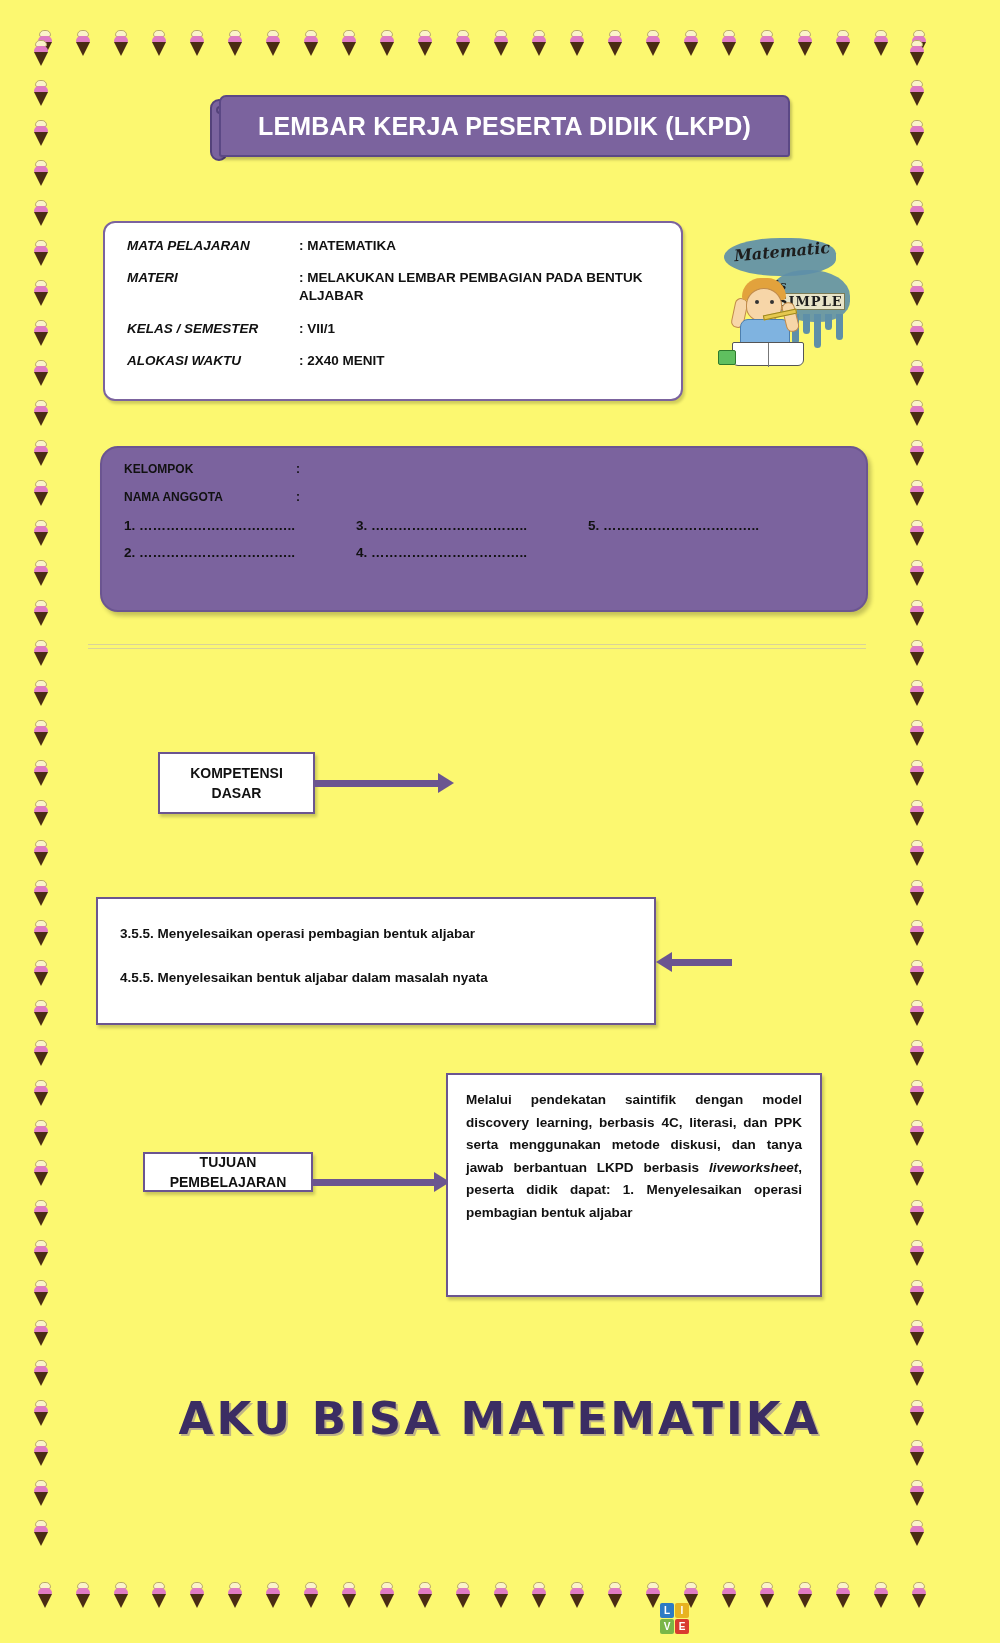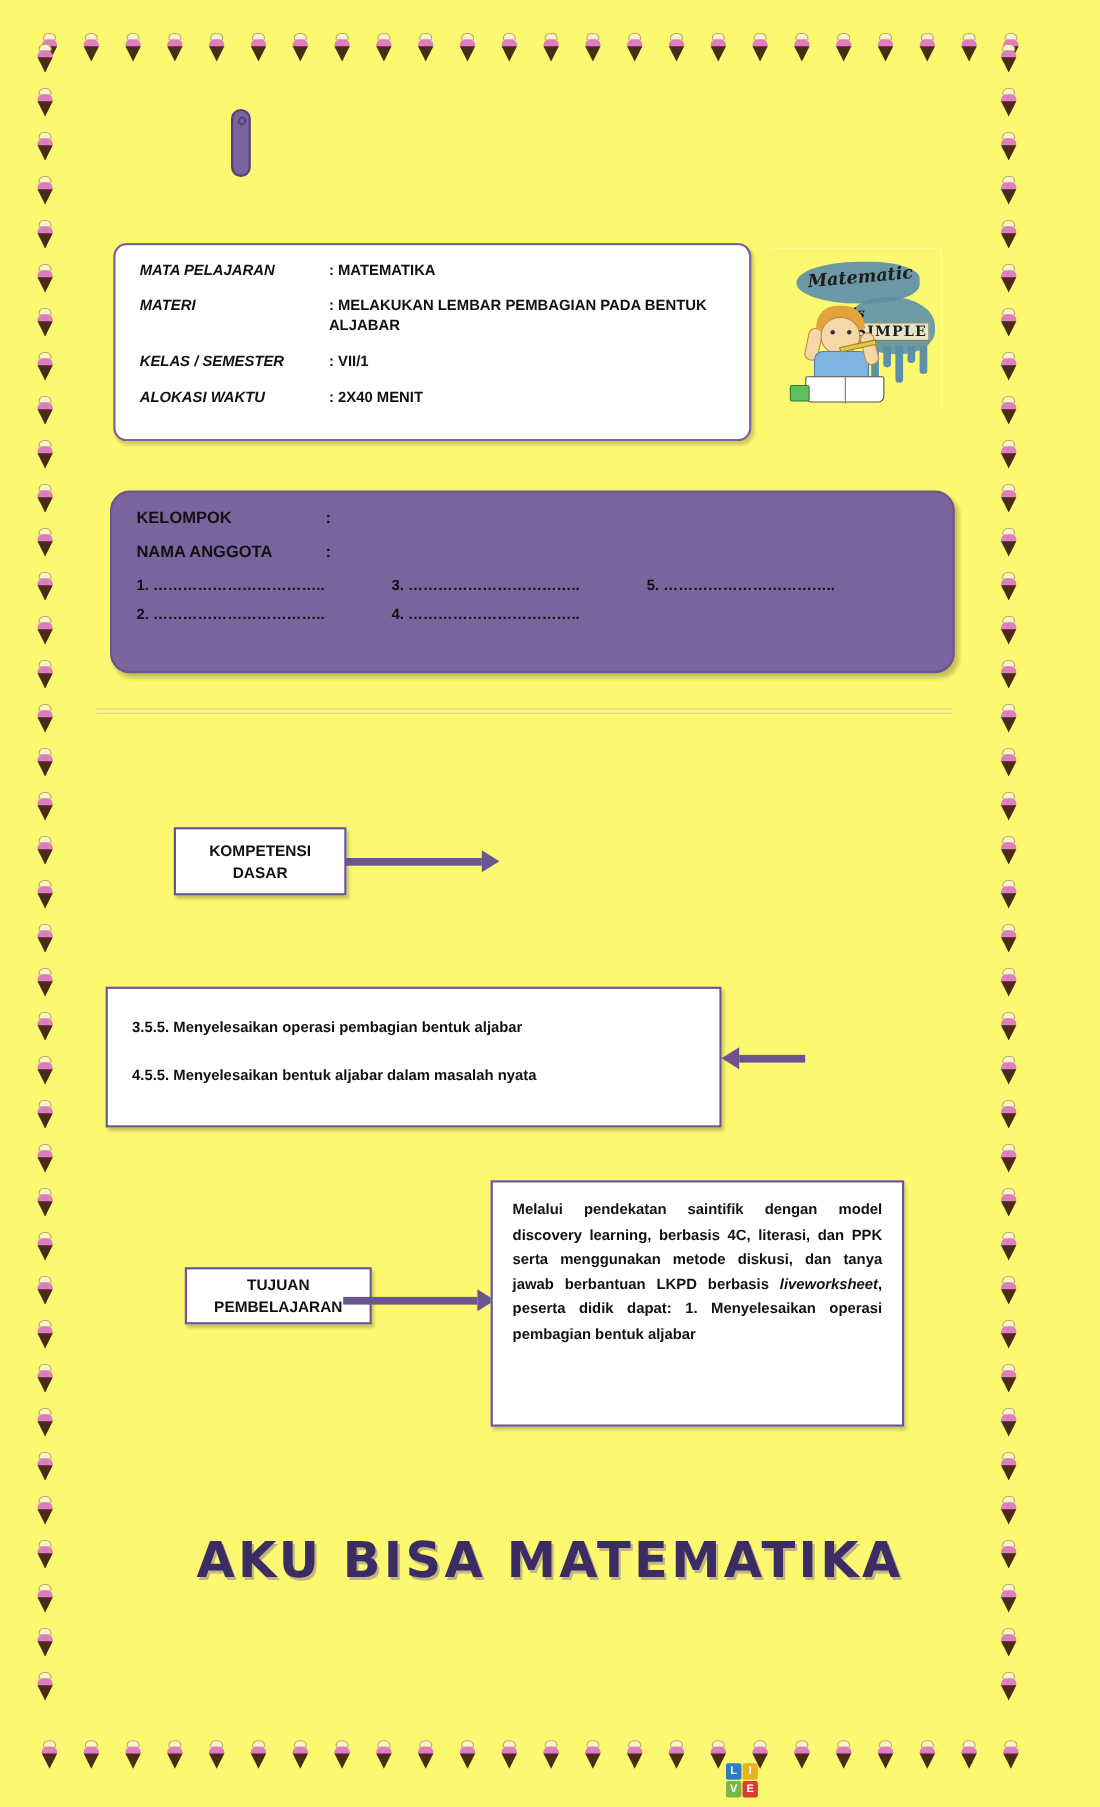--- a/index.html
+++ b/index.html
@@ -295,21 +295,21 @@
     height: 166px;
     background: #7B639E;
     border: 2px solid #6B5590;
     border-radius: 18px;
     box-sizing: border-box;
     box-shadow: 3px 4px 4px rgba(0,0,0,0.22);
     padding: 14px 22px;
   }
   .group-row {
     display: flex;
-    font-size: 15px;
+    font-size: 12px;
     font-weight: bold;
     color: #111111;
     margin-bottom: 14px;
   }
   .group-row .glabel { width: 172px; flex: 0 0 172px; }
   .group-row .gcolon { width: 18px; }
   .members-row {
     display: flex;
     font-size: 13.5px;
     font-weight: bold;
@@ -400,21 +400,21 @@
     color: #111111;
     line-height: 1.6;
   }
   .ind-content p { margin: 0 0 22px 0; }
   .ind-content p:last-child { margin-bottom: 0; }
   .ind-arrow { left: 656px; top: 952px; width: 76px; height: 20px; }
   .ind-arrow .shaft { left: 16px; width: 60px; }
   .ind-label { left: 730px; top: 938px; width: 122px; height: 54px; }
 
   
-  .tuj-label { left: 143px; top: 1152px; width: 170px; height: 52px; margin-left: 25px; }
+  .tuj-label { left: 143px; top: 1152px; width: 170px; height: 40px; }
   .tuj-arrow { left: 312px; top: 1172px; width: 138px; height: 20px; }
   .tuj-arrow .shaft { left: 0; width: 122px; }
   .tuj-arrow .head { left: 122px; }
   .tuj-content {
     left: 446px; top: 1073px; width: 376px; height: 224px;
     padding: 14px 18px;
     font-size: 13.5px;
     font-weight: bold;
     color: #111111;
     line-height: 1.67;
@@ -1103,20 +1103,23 @@
       </div>
       <div class="cone" style="left: 0px; top: 1490px;">
         <span class="scoop-top"></span>
         <span class="scoop-mid"></span>
         <span class="cone-body"></span>
       </div>
     </div>
 
   <div class="title-ribbon-wrap">
     <div class="ribbon-curl"></div>
+    <div class="ribbon-main">
+      <span class="title-text">LEMBAR KERJA PESERTA DIDIK (LKPD)</span>
+    </div>
   </div>
 
   <div class="info-card">
     <div class="info-row">
       <span class="label">MATA PELAJARAN</span>
       <span class="value">: MATEMATIKA</span>
     </div>
     <div class="info-row">
       <span class="label">MATERI</span>
       <span class="value">: MELAKUKAN LEMBAR PEMBAGIAN PADA BENTUK ALJABAR</span>

